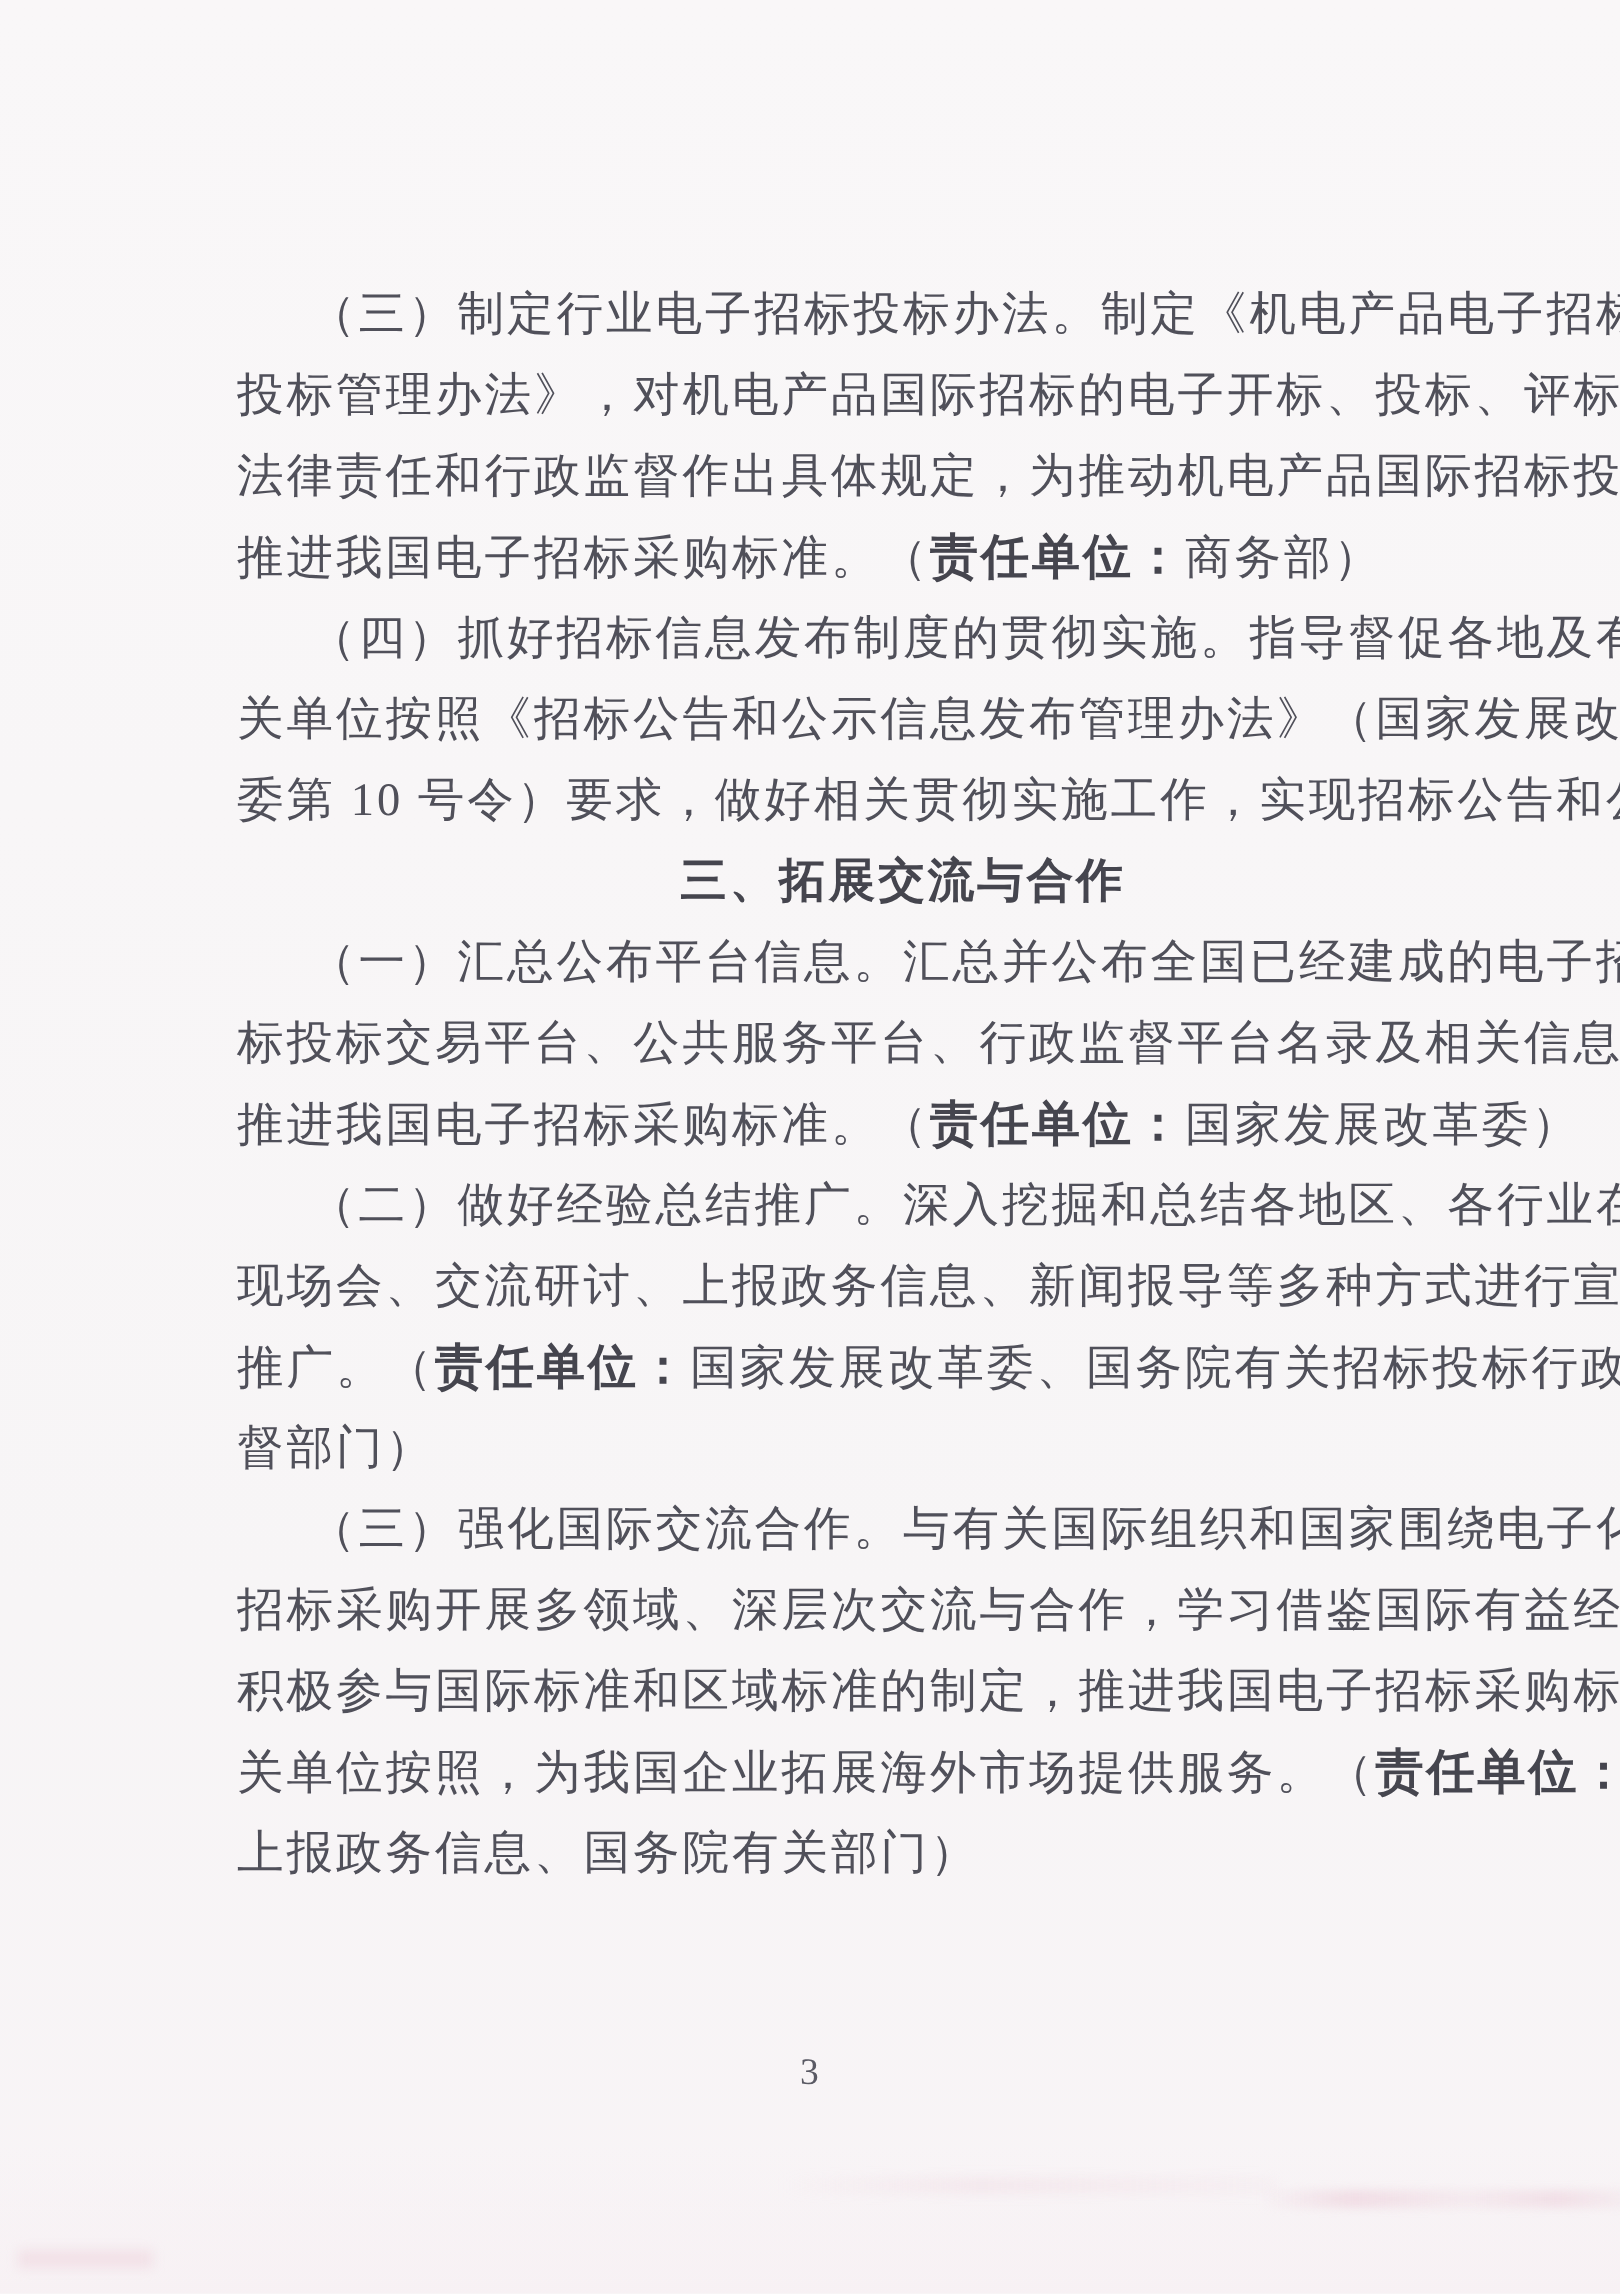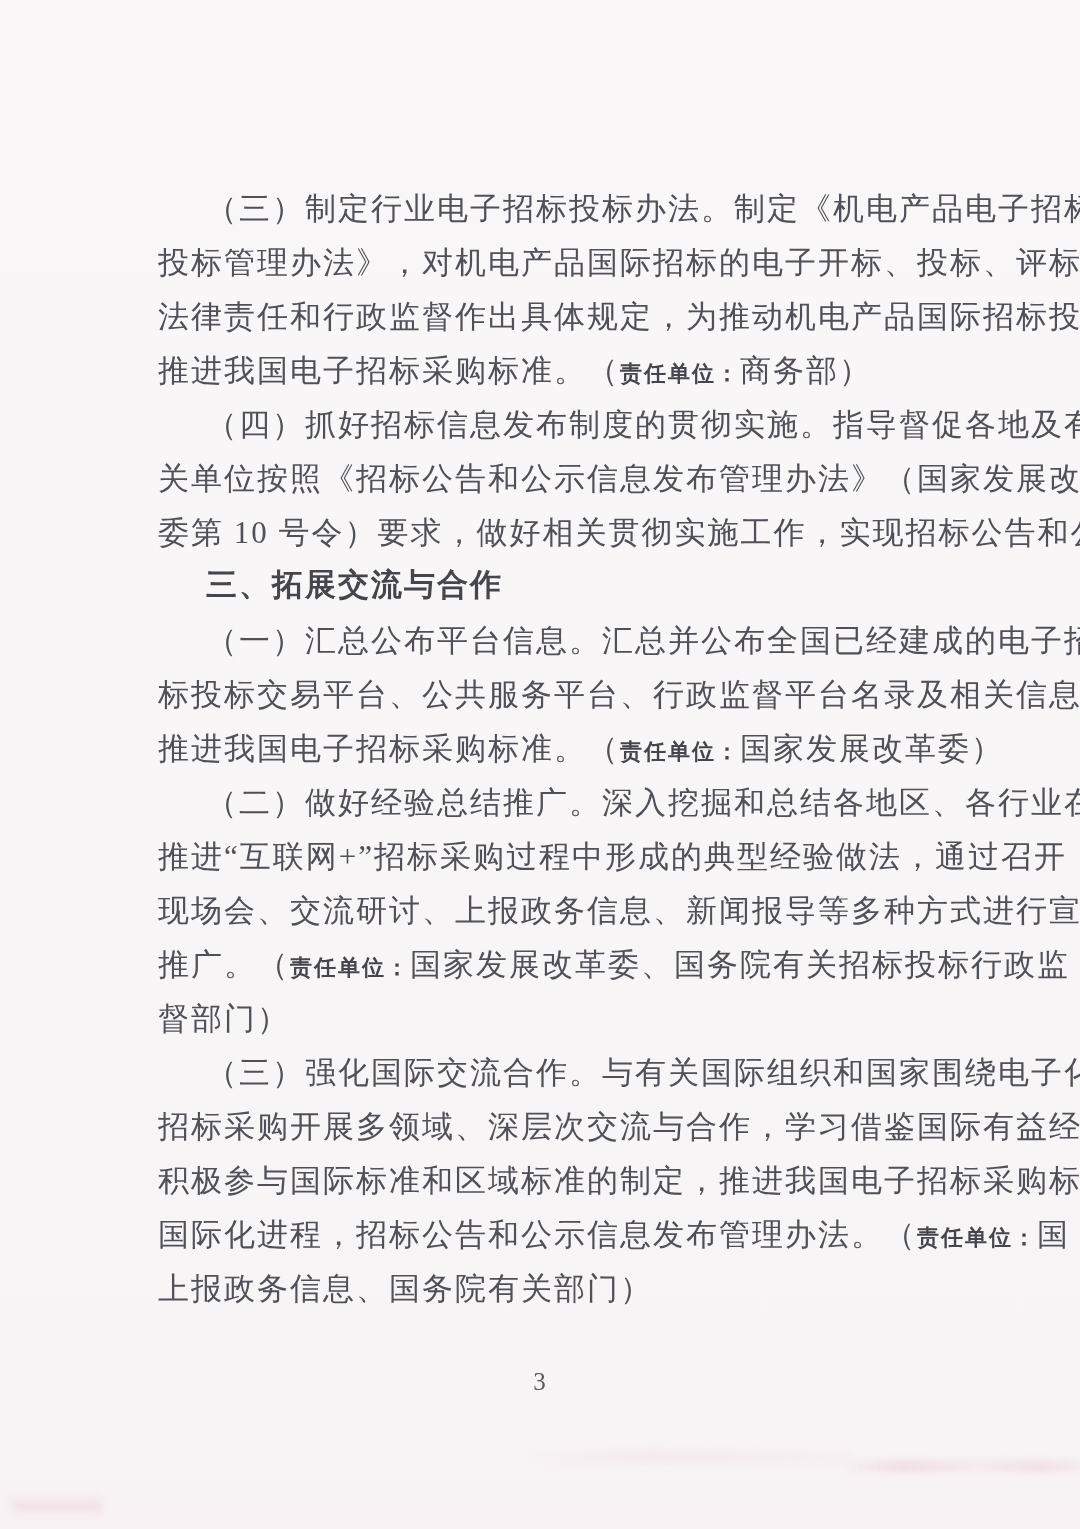--- a/index.html
+++ b/index.html
@@ -26,28 +26,29 @@
     font-size: 31px;
     letter-spacing: 2px;
     color: #50505a;
     white-space: nowrap;
     font-weight: 400;
   }
   .line.indent { padding-left: 48px; }
   .line .b {
     font-weight: 700;
     font-family: "Liberation Sans", "DejaVu Sans", sans-serif;
-    font-size: 22px;
+    font-size: 32px;
     color: #45454e;
   }
   .line.heading {
     font-weight: 700;
-    font-family: Liberation Mono, monospace;
+    font-family: Liberation Sans, sans-serif;
     color: #45454e;
     padding-left: 48px;
+    text-align: center;
   }
   .page-number {
     position: absolute;
     left: 0;
     top: 1368px;
     width: 1080px;
     text-align: center;
     font-size: 25px;
     color: #5a5a64;
     letter-spacing: 1px;
@@ -90,29 +91,28 @@
     <div class="line"><span>关单位按照《招标公告和公示信息发布管理办法》（国家发展改革</span></div>
     <div class="line"><span>委第 10 号令）要求，做好相关贯彻实施工作，实现招标公告和公</span></div>
 
     <div class="line heading"><span>三、拓展交流与合作</span></div>
 
     <div class="line indent"><span>（一）汇总公布平台信息。汇总并公布全国已经建成的电子招</span></div>
     <div class="line"><span>标投标交易平台、公共服务平台、行政监督平台名录及相关信息，</span></div>
     <div class="line"><span>推进我国电子招标采购标准。（</span><span class="b">责任单位：</span><span>国家发展改革委）</span></div>
 
     <div class="line indent"><span>（二）做好经验总结推广。深入挖掘和总结各地区、各行业在</span></div>
-    <div class="line"><span>推进“互联网+”招标采购过程中形成的典型经验做法，通过召开</span></div>
     <div class="line"><span>现场会、交流研讨、上报政务信息、新闻报导等多种方式进行宣传</span></div>
     <div class="line"><span>推广。（</span><span class="b">责任单位：</span><span>国家发展改革委、国务院有关招标投标行政监</span></div>
     <div class="line"><span>督部门）</span></div>
 
     <div class="line indent"><span>（三）强化国际交流合作。与有关国际组织和国家围绕电子化</span></div>
     <div class="line"><span>招标采购开展多领域、深层次交流与合作，学习借鉴国际有益经验，</span></div>
     <div class="line"><span>积极参与国际标准和区域标准的制定，推进我国电子招标采购标准</span></div>
-    <div class="line"><span>国际化进程，招标公告和公示信息发布管理办法。（</span><span class="b">责任单位：</span><span>国</span></div>
+    <div class="line"><span>关单位按照，为我国企业拓展海外市场提供服务。（</span><span class="b">责任单位：</span><span>国</span></div>
     <div class="line"><span>上报政务信息、国务院有关部门）</span></div>
 
   </div>
 
   <div class="page-number">3</div>
 
   <div class="smudge smudge-bottom-wash"></div>
   <div class="smudge smudge-streak-mid"></div>
   <div class="smudge smudge-streak-right"></div>
   <div class="smudge smudge-corner-left"></div>

